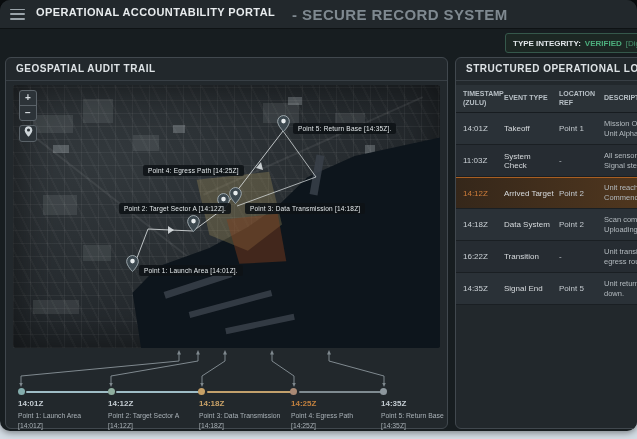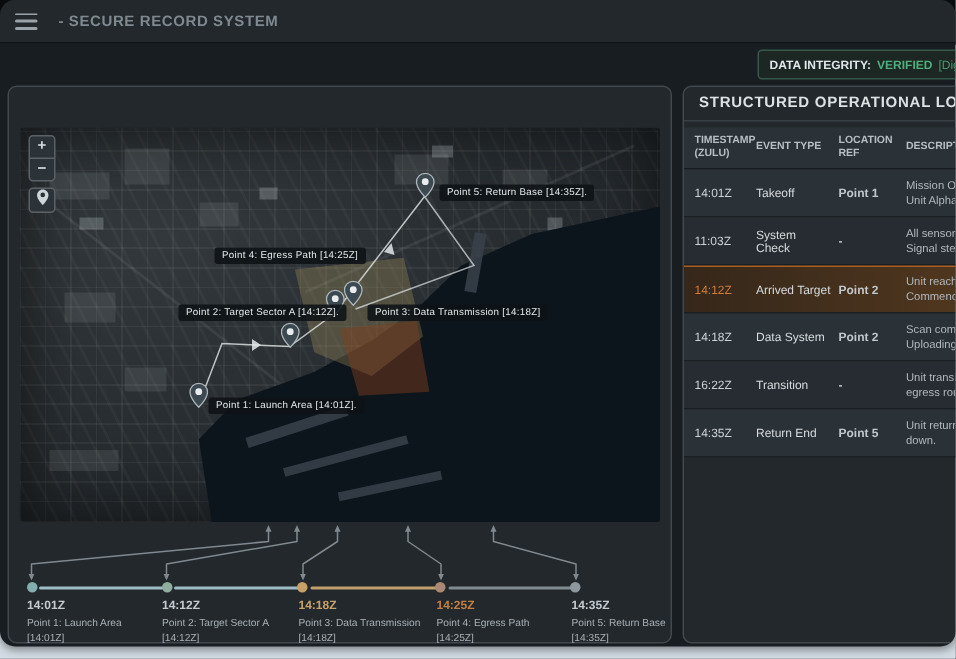--- a/index.html
+++ b/index.html
@@ -10,21 +10,21 @@
     -webkit-font-smoothing:antialiased;
   }
   .window{position:absolute;left:0;top:0;width:637px;height:431px;background:#171d20;
     border-radius:10px;overflow:hidden;box-shadow:0 2px 6px rgba(0,0,0,.4);}
   
   .appbar{position:absolute;left:0;top:0;right:0;height:28px;background:#22282c;
     border-bottom:1px solid #0e1214;display:flex;align-items:center;padding:0 10px;gap:11px;}
   .hamburger{width:15px;height:11px;display:flex;flex-direction:column;justify-content:space-between;cursor:pointer;}
   .hamburger i{display:block;height:1.6px;background:#9aa3a9;border-radius:1px;}
   .apptitle{font-size:11px;font-weight:bold;color:#e8ecee;letter-spacing:.4px;white-space:nowrap;}
-  .appsub{font-size:10px;font-weight:bold;color:#7f8990;letter-spacing:.4px;white-space:nowrap;margin-left:3px;}
+  .appsub{font-size:15px;font-weight:bold;color:#7f8990;letter-spacing:.4px;white-space:nowrap;margin-left:17px;}
   
   .badge{position:absolute;left:505px;top:33px;height:18px;display:flex;align-items:center;gap:4px;
     background:#1c2723;border:1px solid #35584b;border-radius:3px;padding:0 7px;white-space:nowrap;}
   .badge .lbl{font-size:8px;font-weight:bold;color:#e0e6e9;}
   .badge .ok{font-size:8px;font-weight:bold;color:#4db07e;}
   .badge .sig{font-size:8px;color:#49936e;}
   
   .panel{position:absolute;top:57px;background:#22282c;border:1px solid #41484e;border-radius:6px;box-sizing:border-box;}
   .panel-left{left:5px;width:443px;height:372px;}
   .panel-right{left:455px;width:300px;height:372px;}
@@ -72,47 +72,49 @@
   .lrow{display:flex;align-items:center;height:31px;border-bottom:1px solid #1a1f23;cursor:pointer;}
   .lrow.odd{background:#2a3137;}
   .lrow.even{background:#262c32;}
   .lrow.hl{background:linear-gradient(90deg,#35271a 0%,#604021 100%);border-top:1px solid #a95f22;height:30px;}
   .lhead{display:flex;align-items:center;height:27px;background:#2b3237;border-bottom:1px solid #171c20;cursor:default;}
   .lhead .cell{font-size:7px;font-weight:bold;color:#b7bfc5;line-height:1.2;text-transform:uppercase;}
   .cell{box-sizing:border-box;padding-right:4px;}
   .c-ts{width:41px;margin-left:7px;font-size:8px;color:#ccd2d7;}
   .lrow.hl .c-ts{color:#cf7d3b;}
   .c-ev{width:55px;font-size:8px;color:#d7dbde;}
-  .c-lo{width:45px;font-size:8px;color:#c2c8cd;font-weight:bold;}
+  .c-lo{width:45px;font-size:8px;color:#c2c8cd;}
   .c-de{width:150px;font-size:7.5px;line-height:1.3;color:#b2b9be;}
   .c-de span{display:block;white-space:nowrap;overflow:hidden;}
 </style>
 </head>
 <body>
 
 <div class="window">
 
   <div class="appbar">
     <div class="hamburger">
         <i></i>
         <i></i>
         <i></i>
       </div>
     <div style="display:flex;">
+      <span class="apptitle">OPERATIONAL ACCOUNTABILITY PORTAL</span>
       <span class="appsub">- SECURE RECORD SYSTEM</span>
     </div>
   </div>
 
   <div class="badge">
-    <span class="lbl">DATA INTEGRITY:</span>
+    <span class="lbl">TYPE INTEGRITY:</span>
     <span class="ok">VERIFIED</span>
     <span class="sig">[Digital Sig</span>
   </div>
 
   <div class="panel panel-left">
+    <div class="ptitle">GEOSPATIAL AUDIT TRAIL</div>
 
     <div class="map">
 
       <div class="blk" style="left:20px;top:30px;width:40px;height:18px;"></div>
       <div class="blk" style="left:70px;top:14px;width:30px;height:24px;"></div>
       <div class="blk" style="left:120px;top:50px;width:26px;height:16px;"></div>
       <div class="blk" style="left:250px;top:18px;width:36px;height:20px;"></div>
       <div class="blk" style="left:322px;top:28px;width:30px;height:16px;"></div>
       <div class="blk" style="left:30px;top:110px;width:34px;height:20px;"></div>
       <div class="blk" style="left:70px;top:160px;width:28px;height:16px;"></div>
@@ -268,21 +270,21 @@
         <div class="cell c-ts">16:22Z</div>
         <div class="cell c-ev">Transition</div>
         <div class="cell c-lo">-</div>
         <div class="cell c-de">
             <span>Unit transit</span>
             <span>egress rout</span>
           </div>
       </div>
       <div class="lrow odd">
         <div class="cell c-ts">14:35Z</div>
-        <div class="cell c-ev">Return End</div>
+        <div class="cell c-ev">Signal End</div>
         <div class="cell c-lo">Point 5</div>
         <div class="cell c-de">
             <span>Unit returne</span>
             <span>down.</span>
           </div>
       </div>
     </div>
   </div>
 
 </div>

